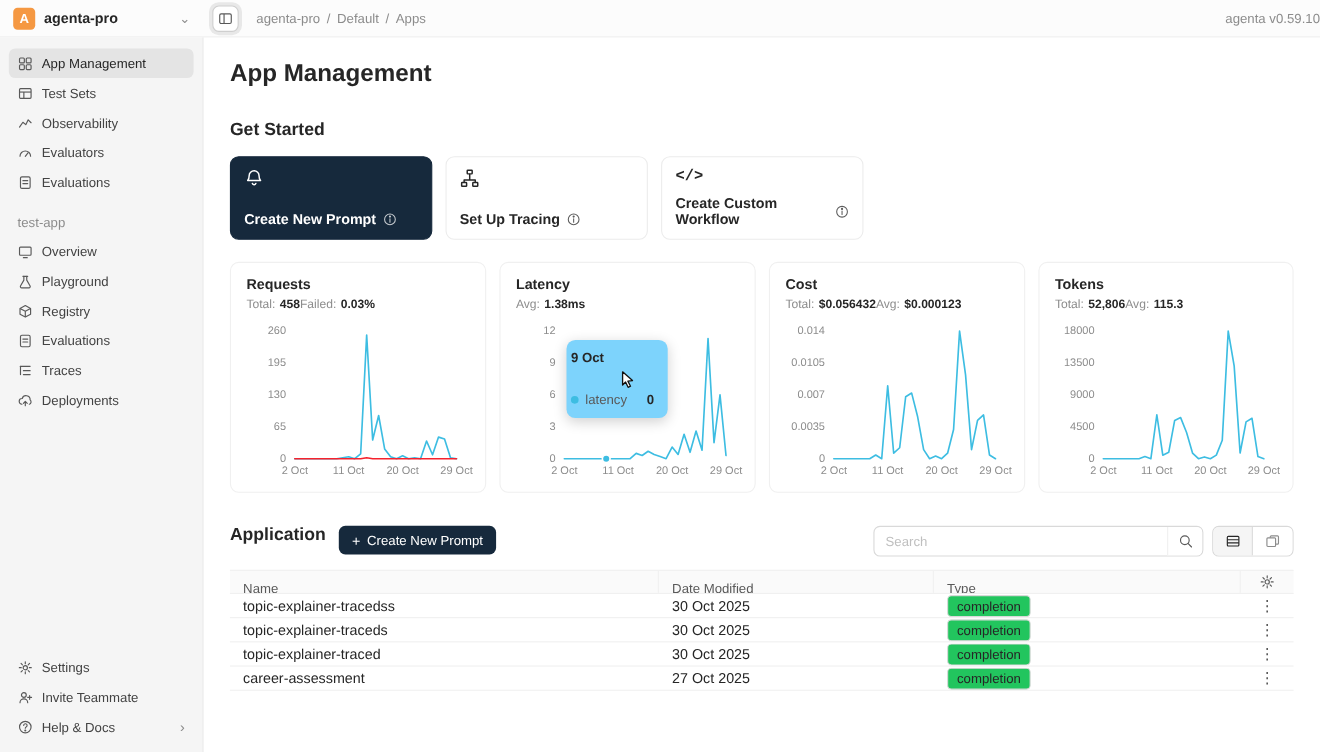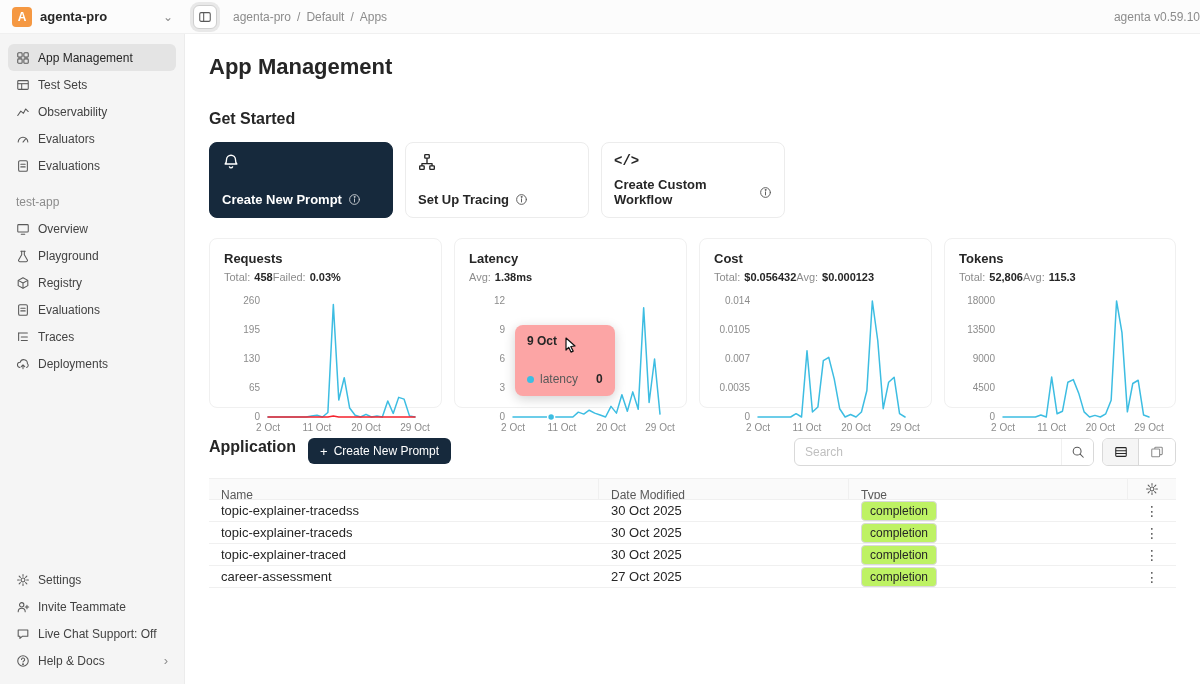--- a/index.html
+++ b/index.html
@@ -39,30 +39,30 @@
   .gs-row{display:flex;gap:12px;margin-bottom:20px}
   .gs-card{width:184px;height:76px;border-radius:8px;border:1px solid #ececec;background:#fff;padding:10px 12px;display:flex;flex-direction:column;justify-content:space-between;cursor:pointer;color:#262626}
   .gs-card.dark{background:#16293c;border-color:#16293c;color:#fff}
   .gs-label{font-size:13px;font-weight:600;display:flex;align-items:center;gap:6px}
   .gs-icon-row{display:flex}
   .mono{font-family:"Liberation Mono","DejaVu Sans Mono",monospace;font-size:14px;font-weight:700}
   .info{opacity:.75}
 
   
   .metrics-row{display:flex;gap:12px;margin-bottom:30px}
-  .metric-card{flex:1;height:170px;border:1px solid #f0f0f0;border-radius:8px;padding:12px 14px;position:relative;background:#fff}
+  .metric-card{flex:1;height:210px;border:1px solid #f0f0f0;border-radius:8px;padding:12px 14px;position:relative;background:#fff}
   .metric-title{font-size:13px;font-weight:600}
   .metric-stats{display:flex;gap:0;font-size:11px;margin-top:5px}
   .stat{display:flex;gap:4px;align-items:baseline}
   .stat-label{color:#8c8c8c}
   .stat-value{font-weight:700}
   .chart{width:100%;height:142px;margin-top:10px;position:relative;cursor:crosshair}
   .tick{font-size:10px;fill:#8c8c8c}
 
-  .chart-tooltip{position:absolute;left:46px;top:32px;background:#fca5a5;border-radius:8px;box-shadow:0 3px 12px rgba(0,0,0,.18);padding:9px 12px 10px;z-index:2;min-width:92px}
+  .chart-tooltip{position:absolute;left:46px;top:16px;background:#7dd3fc;border-radius:8px;box-shadow:0 3px 12px rgba(0,0,0,.18);padding:9px 4px 10px;z-index:2;min-width:92px}
   .tt-date{font-size:12px;font-weight:600;margin-bottom:24px}
   .tt-row{display:flex;align-items:center;gap:6px;font-size:12px;color:#595959}
   .tt-dot{width:7px;height:7px;border-radius:50%;background:#3dbde2;flex:none}
   .tt-val{font-weight:700;color:#262626;margin-left:12px}
   .cursor-icon{position:absolute;left:94px;top:44px;z-index:3}
 
   
   .app-header{display:flex;align-items:flex-start;gap:12px}
   .app-title{font-size:16px;font-weight:600}
   .btn-dark{height:26px;background:#16293c;color:#fff;border:none;border-radius:6px;font-size:12px;padding:0 12px;display:flex;align-items:center;gap:6px;cursor:pointer;font-family:inherit}
@@ -77,21 +77,21 @@
   .vt-btn.active{background:#f5f5f5;color:#262626;border-right:1px solid #d9d9d9}
 
   
   .app-table{margin-top:12px;font-size:13px}
   .t-row{display:grid;grid-template-columns:390px 250px 1fr 48px;align-items:center;border-bottom:1px solid #f0f0f0;height:22px}
   .t-head{background:#fafafa;font-size:12px;color:#595959;font-weight:500;border-top:1px solid #f0f0f0}
   .t-cell{padding:0 12px;overflow:hidden;white-space:nowrap;text-overflow:ellipsis}
   .t-head .t-cell{border-right:1px solid #f0f0f0;line-height:33px;height:100%}
   .t-head .t-cell:last-child{border-right:none;display:flex;align-items:center;justify-content:center;color:#595959}
   .t-body-row{cursor:pointer}
-  .tag{display:inline-block;font-size:12px;border:1px solid #d9d9d9;background:#bef264;border-radius:4px;padding:1px 8px;line-height:16px}
+  .tag{display:inline-block;font-size:12px;border:1px solid #d9d9d9;background:#22c55e;border-radius:4px;padding:1px 8px;line-height:16px}
   .more{text-align:center;color:#595959;font-size:14px;cursor:pointer}
 </style>
 </head>
 <body>
 
 <div class="topbar">
   <div class="ws">
     <span class="avatar">A</span>
     <span class="ws-name">agenta-pro</span>
     <span class="ws-chev">⌄</span>
@@ -212,26 +212,20 @@
       </div>
       <div class="side-item">
         <svg class="ic" viewBox="0 0 16 16" fill="none" stroke="currentColor" stroke-width="1.2" stroke-linecap="round">
             <circle cx="6.5" cy="5.5" r="2.5"></circle>
             <path d="M2.5 13.5a4 4 0 0 1 8 0"></path>
             <path d="M12.5 6v4M10.5 8h4"></path>
           </svg>
         <span>Invite Teammate</span>
       </div>
       <div class="side-item">
-        <svg class="ic" viewBox="0 0 16 16" fill="none" stroke="currentColor" stroke-width="1.2" stroke-linejoin="round">
-            <path d="M2.5 3.5h11v7h-6l-3 2.5v-2.5h-2z"></path>
-          </svg>
-        <span>Live Chat Support: Off</span>
-      </div>
-      <div class="side-item">
         <svg class="ic" viewBox="0 0 16 16" fill="none" stroke="currentColor" stroke-width="1.2" stroke-linecap="round">
             <circle cx="8" cy="8" r="6"></circle>
             <path d="M6.3 6.2a1.8 1.8 0 1 1 2.6 1.7c-.6.3-.9.7-.9 1.3"></path>
             <circle cx="8" cy="11.6" r="0.5" fill="currentColor"></circle>
           </svg>
         <span>Help &amp; Docs</span>
         <span class="chev-r">›</span>
       </div>
     </div>
   </div>

